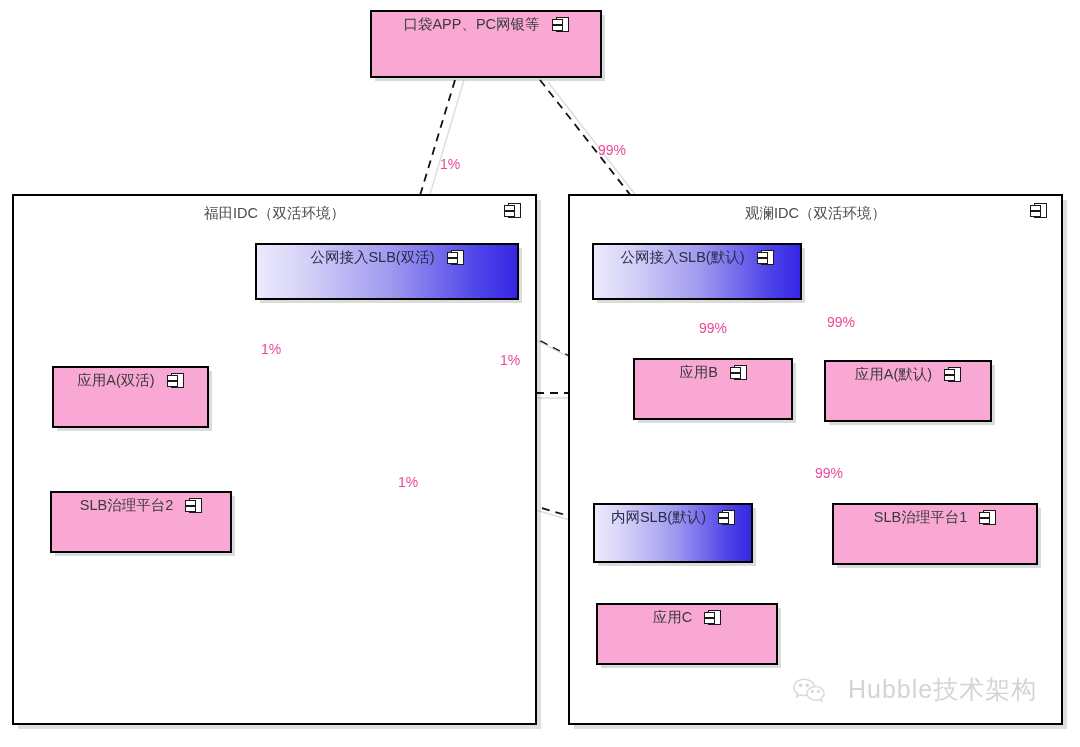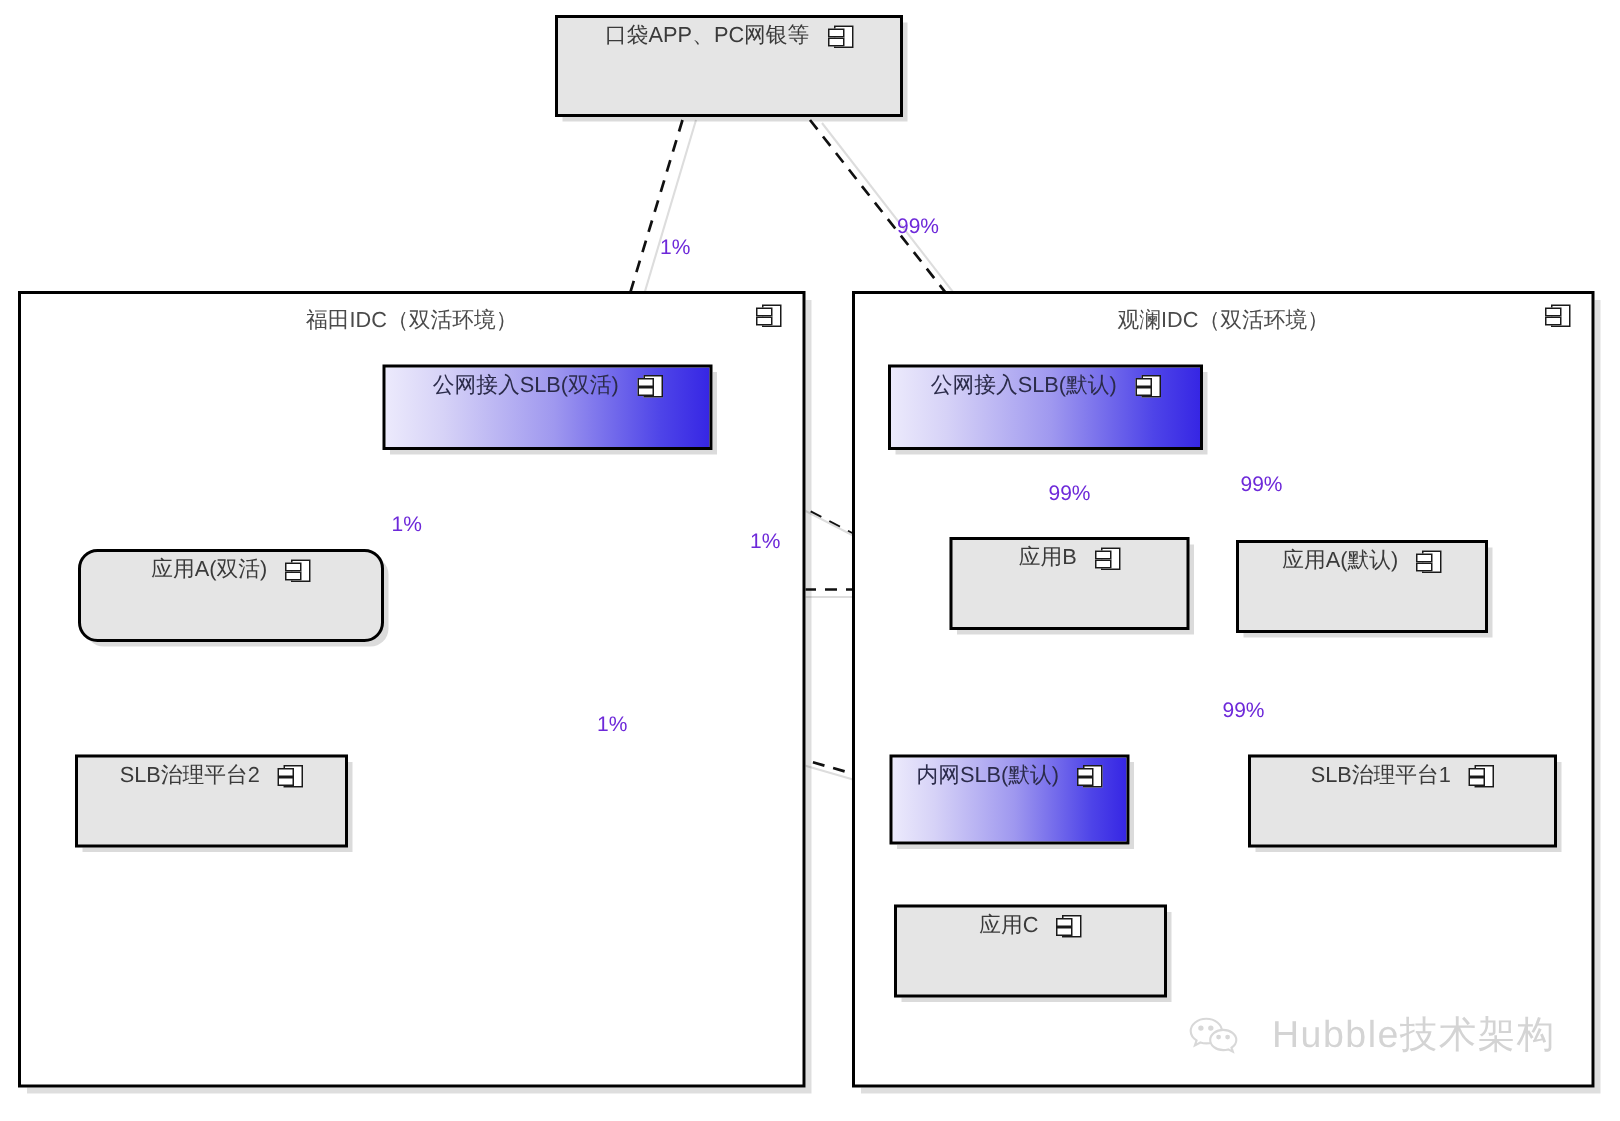--- a/index.html
+++ b/index.html
@@ -3,21 +3,21 @@
 <meta charset="utf-8">
 <style>
   html,body{margin:0;padding:0;background:#ffffff;}
   body{width:1080px;height:747px;position:relative;overflow:hidden;
        font-family:"Liberation Sans","DejaVu Sans",sans-serif;}
 
   #canvas{position:absolute;left:0;top:0;width:1080px;height:747px;}
 
   
   .node{position:absolute;box-sizing:border-box;border:2.5px solid #000;
-        background:#e5e5e5;box-shadow:4px 4px 0 -1px rgba(0,0,0,0.14);}
+        background:#f9a8d4;box-shadow:4px 4px 0 -1px rgba(0,0,0,0.14);}
   .node .cap{position:absolute;left:0;right:0;top:5px;
              display:flex;align-items:center;justify-content:center;
              gap:12px;white-space:nowrap;}
   .node .label{font-size:14.5px;color:#3a3a3a;line-height:1.1;}
   .node.grad{background:linear-gradient(to right,#eceafc 0%,#d6d2f7 18%,#9f98ef 52%,#4e44e8 85%,#3626e4 100%);}
   .node.grad .label{color:#2b2b4a;}
 
   
   .comp-ico{position:relative;width:17px;height:15px;flex:0 0 auto;}
   .comp-ico .body{position:absolute;left:4px;top:0;right:0;bottom:0;
@@ -28,21 +28,21 @@
 
   
   .pkg{position:absolute;box-sizing:border-box;border:2.5px solid #000;
        background:#fff;box-shadow:5px 5px 0 -1px rgba(0,0,0,0.13);}
   .pkg .pkg-title{position:absolute;left:0;right:0;top:8px;
        display:flex;align-items:flex-end;justify-content:center;gap:10px;
        font-size:14.5px;color:#4a4a4a;white-space:nowrap;}
   .pkg .pkg-ico{position:absolute;right:14px;top:7px;}
 
   
-  .elabel{position:absolute;font-size:14px;color:#6d28d9;white-space:nowrap;}
+  .elabel{position:absolute;font-size:14px;color:#ec4899;white-space:nowrap;}
 
   
   .watermark{position:absolute;display:flex;align-items:center;gap:22px;
              color:#d2d2d2;font-size:25px;letter-spacing:1px;white-space:nowrap;}
   .wm-txt{color:#d4d4d4;}
 </style>
 </head>
 <body>
 
 <svg id="canvas" viewBox="0 0 1080 747" xmlns="http://www.w3.org/2000/svg">
@@ -130,43 +130,43 @@
   <div class="pkg-title">
     <span>观澜IDC（双活环境）</span>
   </div>
   <span class="comp-ico pkg-ico">
     <span class="body"></span>
       <span class="t1"></span>
       <span class="t2"></span>
   </span>
 </div>
 
-<div class="node grad" id="n-slb-pub-ft" style="left: 255px; top: 243px; width: 220px; height: 57px;">
+<div class="node grad" id="n-slb-pub-ft" style="left: 255px; top: 243px; width: 264px; height: 57px;">
   <div class="cap">
     <span class="label">公网接入SLB(双活)</span>
     <span class="comp-ico">
       <span class="body"></span>
         <span class="t1"></span>
         <span class="t2"></span>
       </span>
   </div>
 </div>
 
-<div class="node" id="n-app-a-ft" style="left: 52px; top: 366px; width: 204px; height: 62px; border-radius: 13px;">
+<div class="node" id="n-app-a-ft" style="left: 52px; top: 366px; width: 157px; height: 62px;">
   <div class="cap">
     <span class="label">应用A(双活)</span>
     <span class="comp-ico">
       <span class="body"></span>
         <span class="t1"></span>
         <span class="t2"></span>
       </span>
   </div>
 </div>
 
-<div class="node" id="n-slb-plat-2" style="left: 50px; top: 503px; width: 182px; height: 62px;">
+<div class="node" id="n-slb-plat-2" style="left: 50px; top: 491px; width: 182px; height: 62px;">
   <div class="cap">
     <span class="label">SLB治理平台2</span>
     <span class="comp-ico">
       <span class="body"></span>
         <span class="t1"></span>
         <span class="t2"></span>
       </span>
   </div>
 </div>
 

